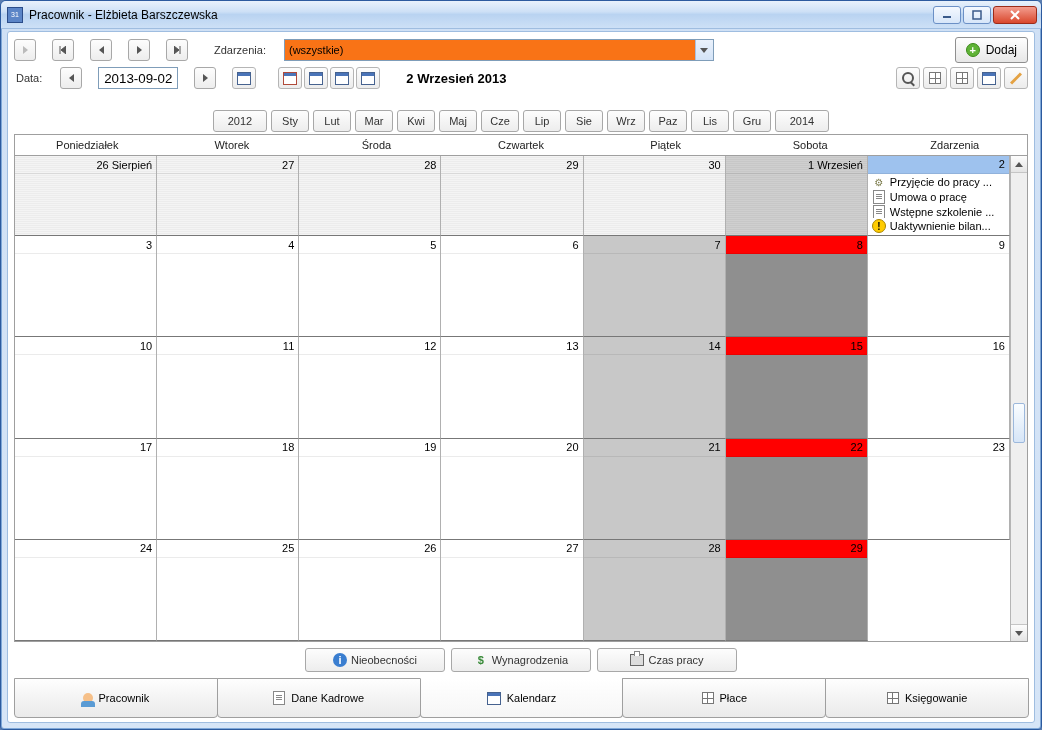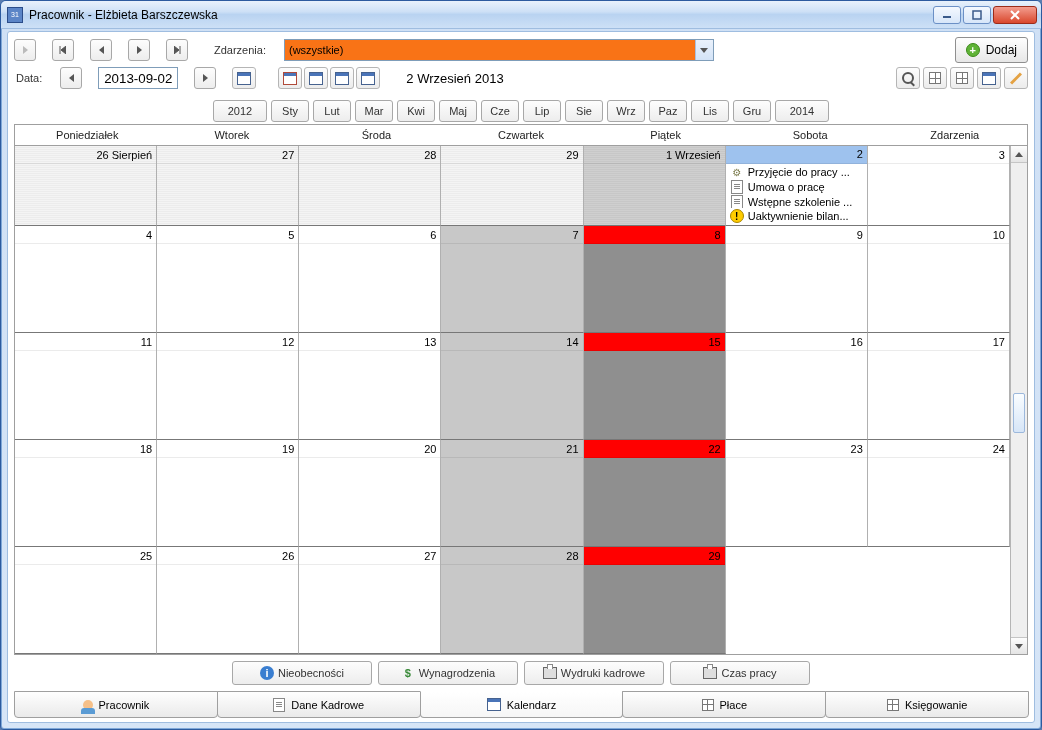--- a/index.html
+++ b/index.html
@@ -17,24 +17,24 @@
   .row { display: flex; align-items: center; gap: 16px; }
   .toolbar { margin-bottom: 4px; height: 24px;}
   .btn { height: 22px; min-width: 22px; padding: 0 6px; background: linear-gradient(#fdfdfd,#ededed); border: 1px solid #a8a8a8; border-radius: 3px; display: flex; align-items: center; justify-content: center; gap: 4px; cursor: default; color:#333;}
   .btn.small { width: 22px; padding: 0; }
   .btn.disabled { color:#aaa; }
   .combo { flex: 1; max-width: 430px; height: 22px; border: 1px solid #7f9db9; background: #f97316; display: flex; align-items: center; }
   .combo span { padding: 0 4px; flex:1;}
   .combo .arrow { width: 18px; height: 100%; border-left: 1px solid #a8c0e0; background: linear-gradient(#eaf1fb,#d3e3f7); display:flex; align-items:center; justify-content:center;}
   .add-btn { margin-left: auto; height: 26px; padding: 0 10px; font-size: 12px; border:1px solid #8f8f8f; background:linear-gradient(#fefefe,#e7e7e7); border-radius:3px; display:flex; align-items:center; gap:6px;}
   .plus-icon { width:14px;height:14px;border-radius:50%;background:#5fb336;border:1px solid #3d8a1b;color:#fff;font-weight:bold;display:flex;align-items:center;justify-content:center;font-size:11px;line-height:1;}
-  .row2 { height: 24px; margin-bottom: 6px;}
+  .row2 { height: 24px; margin-bottom: 16px;}
   .date-input { width: 80px; height: 22px; border: 1px solid #7f9db9; background: #fff; text-align: center; }
   .lbl { color:#333; padding:0 2px;}
-  .cur-date { font-weight: normal; font-size: 13px; margin-left: 10px; }
+  .cur-date { font-weight: bold; font-size: 13px; margin-left: 10px; }
   .icon-btn { width:24px; height:22px; border:1px solid #b5b5b5; background:linear-gradient(#fdfdfd,#ececec); border-radius:3px; display:flex;align-items:center;justify-content:center;}
   .icon-strip { margin-left:auto; display:flex; gap:3px;}
   .nav-months { display:flex; justify-content:center; gap:4px; margin:4px 0 2px 0;}
   .nav-months .btn { min-width:38px; font-size:11px; }
   .nav-months .btn.year { min-width:54px; }
   .cal-wrap { flex:1; border:1px solid #9f9f9f; display:flex; flex-direction:column; position:relative; background:#fff;}
   .cal-header { display:flex; border-bottom:1px solid #9f9f9f; background:#fff;}
   .cal-header div { flex:1; text-align:center; padding:4px 0; font-size:11px; color:#222;}
   .cal-body { flex:1; display:flex; position:relative;}
   .cal-grid { flex:1; display:grid; grid-template-columns: repeat(7,1fr); grid-template-rows: 80px repeat(4,1fr); }
@@ -52,21 +52,21 @@
   .ev { display:flex; align-items:center; gap:4px; padding:0 2px; white-space:nowrap; overflow:hidden; text-overflow:ellipsis;}
   .ev .ico { width:14px; height:14px; flex:0 0 14px; display:flex;align-items:center;justify-content:center; font-size:10px;}
   .vscroll { width:17px; background:#eaeaea; border-left:1px solid #b5b5b5; display:flex; flex-direction:column;}
   .vscroll .sb-btn { height:17px; background:linear-gradient(#fdfdfd,#e4e4e4); border-bottom:1px solid #c5c5c5; display:flex;align-items:center;justify-content:center;}
   .vscroll .sb-btn.bottom{border-top:1px solid #c5c5c5;border-bottom:none;}
   .vscroll .track { flex:1; position:relative; background:#efefef;}
   .vscroll .thumb { position:absolute; left:2px; right:2px; top:230px; height:40px; background:linear-gradient(#fafdff,#d6e5f7); border:1px solid #9cb8dc; border-radius:2px;}
   .action-row { display:flex; justify-content:center; gap:6px; padding:6px 0 4px 0;}
   .action-row .btn { min-width:140px; height:24px; font-size:11px; padding:0 10px;}
   .tabs { display:flex; gap:0; margin-top:2px;}
-  .tab { flex:1; height:27px; border:1px solid #9f9f9f; background:linear-gradient(#fefefe,#eaeaea); display:flex; align-items:center; justify-content:center; gap:6px; font-size:11px; border-radius:0 0 4px 4px; margin-right:-1px;}
+  .tab { flex:1; height:40px; border:1px solid #9f9f9f; background:linear-gradient(#fefefe,#eaeaea); display:flex; align-items:center; justify-content:center; gap:6px; font-size:11px; border-radius:0 0 4px 4px; margin-right:-1px;}
   .tab.active { background:linear-gradient(#fff,#f6f6f6); border-top-color:#fff;}
   svg { display:block; }
   .tri-down { width:0;height:0;border-left:4px solid transparent;border-right:4px solid transparent;border-top:5px solid #555;}
   .tri-left { width:0;height:0;border-top:4px solid transparent;border-bottom:4px solid transparent;border-right:5px solid #555;}
   .tri-right { width:0;height:0;border-top:4px solid transparent;border-bottom:4px solid transparent;border-left:5px solid #555;}
   .tri-up { width:0;height:0;border-left:4px solid transparent;border-right:4px solid transparent;border-bottom:5px solid #555;}
   .mini-cal { width:14px;height:13px;border:1px solid #46628f;background:#fff;position:relative;}
   .mini-cal::before{content:"";position:absolute;left:0;right:0;top:0;height:3px;background:#4a74b8;}
   .gear-warn{width:14px;height:14px;border-radius:50%;background:#ffcc00;border:1px solid #a88500;color:#000;font-weight:bold;display:flex;align-items:center;justify-content:center;font-size:10px;}
   .doc-ico{width:12px;height:14px;border:1px solid #888;background:#fff;position:relative;}
@@ -225,20 +225,23 @@
             </div>
             <div class="cell prev-month">
               <div class="daynum-row">27</div>
             </div>
             <div class="cell prev-month">
               <div class="daynum-row">28</div>
             </div>
             <div class="cell prev-month">
               <div class="daynum-row">29</div>
             </div>
+            <div class="cell prev-month">
+              <div class="daynum-row">30</div>
+            </div>
             <div class="cell prev-month sunday">
               <div class="daynum-row">1 Wrzesień</div>
             </div>
             <div class="cell selected">
               <div class="daynum-row">2</div>
               <div class="events">
                 <div class="ev">
                   <div class="ico" style="color: rgb(122, 122, 74);">⚙</div>
                   <span>Przyjęcie do pracy ...</span>
                 </div>
@@ -362,24 +365,20 @@
       <div class="btn">
           <div class="info-ico">i</div>
           <span>Nieobecności</span>
         </div>
       <div class="btn">
           <div class="money-ico">$</div>
           <span>Wynagrodzenia</span>
         </div>
       <div class="btn">
           <div class="print-ico"></div>
-          <span>Wydruki kadrowe</span>
-        </div>
-      <div class="btn">
-          <div class="print-ico"></div>
           <span>Czas pracy</span>
         </div>
     </div>
 
     <div class="tabs">
       <div class="tab">
           <div class="user-ico"></div>
           <span>Pracownik</span>
         </div>
       <div class="tab">

